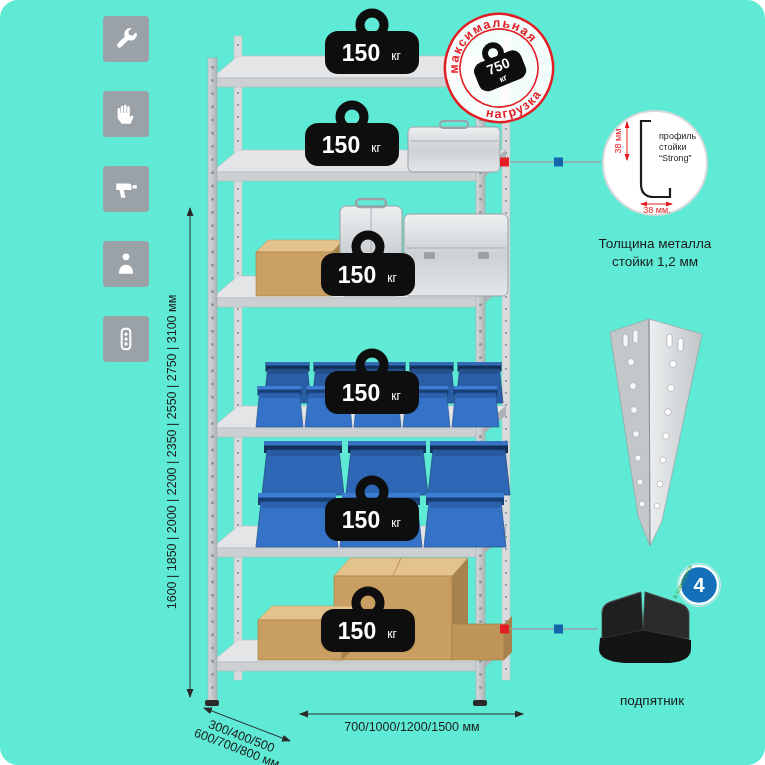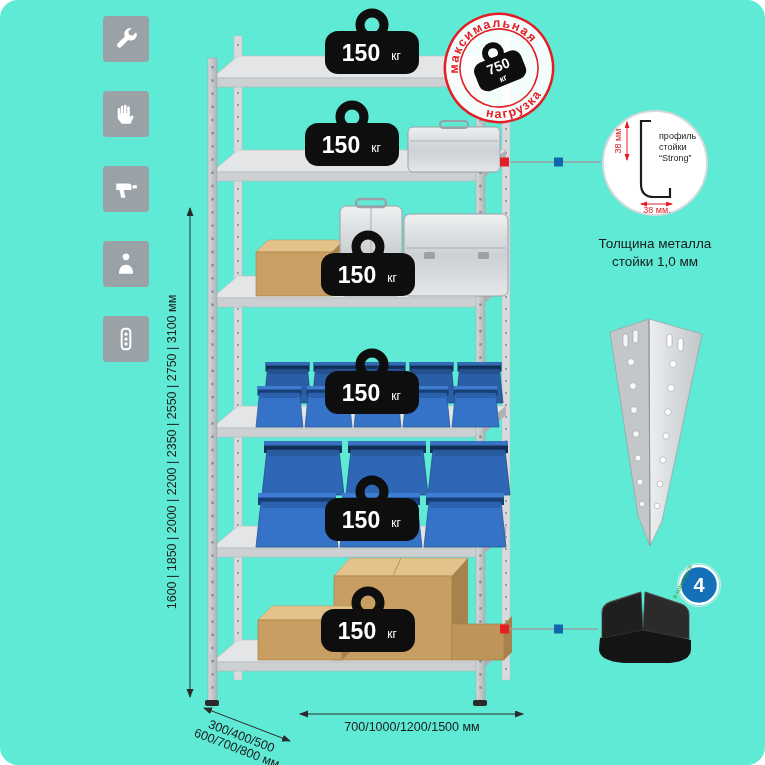--- a/index.html
+++ b/index.html
@@ -335,19 +335,20 @@
     <g transform="translate(699,585)">
       <circle r="21.5" fill="none" stroke="#dfe5ea" stroke-width="1"></circle>
       <circle r="19" fill="#1470b8" stroke="#ffffff" stroke-width="2.5"></circle>
       <text x="0" y="7" text-anchor="middle" font-size="20" font-weight="bold" fill="#fff">4</text>
       <text transform="translate(-23,14) rotate(-63)" font-size="6.5" fill="#3fa03a">в комплекте</text>
     </g>
   </svg>
 
   <div class="caption caption-profile">
     <div>Толщина металла</div>
-    <div>стойки 1,0 мм</div>
+    <div>стойки 1,2 мм</div>
   </div>
 
   <div class="caption caption-foot">
+    <div>подпятник</div>
   </div>
 
 </div>
 
 </body></html>

